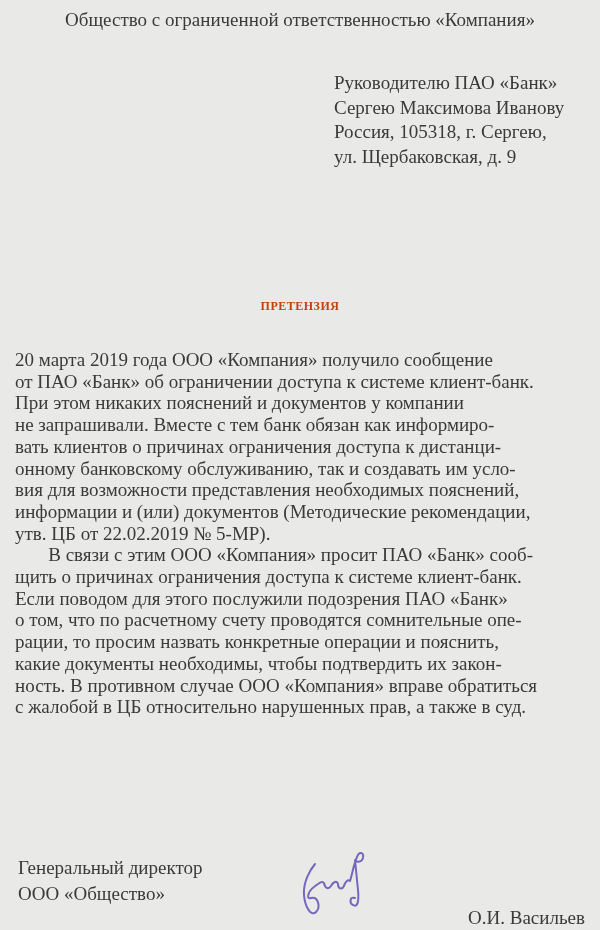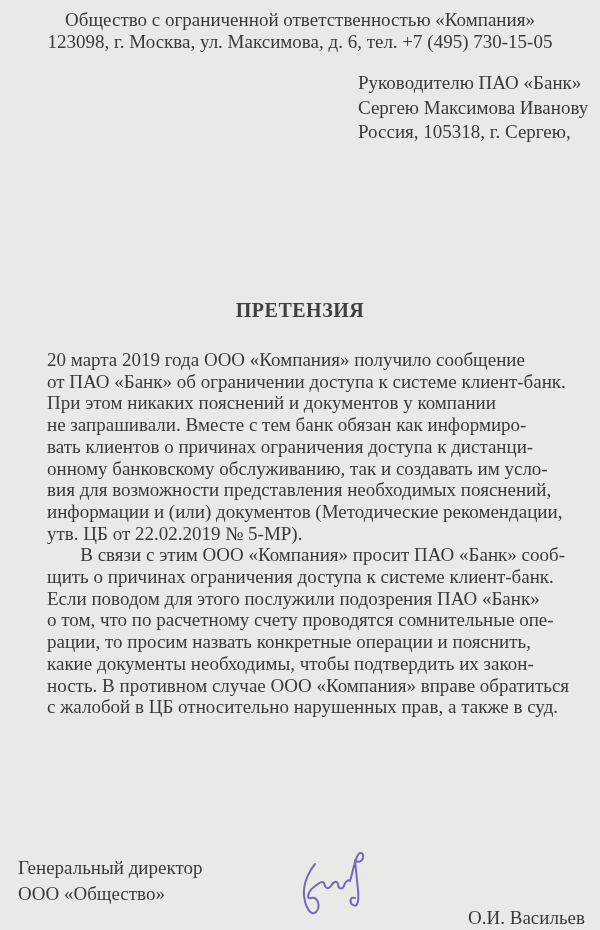--- a/index.html
+++ b/index.html
@@ -18,44 +18,43 @@
     position: absolute;
     top: 9px; left: 0; right: 0;
     text-align: center;
     line-height: 21.5px;
   }
   .recipient {
     position: absolute;
     top: 71px; left: 334px;
     line-height: 24.5px;
     text-align: left;
-    margin-left: 24px;
   }
   .refrow {
     position: absolute;
     top: 219px; left: 15px; right: 15px;
     display: flex;
     justify-content: space-between;
     line-height: 22px;
   }
   .title {
     position: absolute;
     top: 299px; left: 0; right: 0;
     text-align: center;
-    font-size: 20px;
+    font-size: 12px;
     font-weight: bold;
     letter-spacing: 0.5px;
-    color: #404040;
+    color: #c2410c;
   }
   .body-text {
     position: absolute;
     top: 349px; left: 15px; right: 10px;
     line-height: 21.7px;
   }
-  .para { white-space: pre; margin-left: 32px; }
+  .para { white-space: pre; }
   .sig-left {
     position: absolute;
     top: 855px; left: 18px;
     line-height: 25.5px;
   }
   .sig-name {
     position: absolute;
     top: 879px; right: 15px;
     text-align: right;
     margin-top: 28px;
@@ -67,27 +66,27 @@
   }
   .sig-mark svg { width: 100%; height: 100%; display: block; }
 </style>
 </head>
 <body>
 
 <div class="page">
 
   <header class="letterhead">
     <div>Общество с ограниченной ответственностью «Компания»</div>
-    <div>123098, г. Москва, ул. Максимова, д. 6, тел. +7 (495) 730-15-05</div>
   </header>
 
   <div class="recipient">
     <div>Руководителю ПАО «Банк»</div>
     <div>Сергею Максимова Иванову</div>
     <div>Россия, 105318, г. Сергею,</div>
+    <div>ул. Щербаковская, д. 9</div>
   </div>
 
 
   <h1 class="title">ПРЕТЕНЗИЯ</h1>
 
   <div class="body-text">
     <div class="para">20 марта 2019 года ООО «Компания» получило сообщение
 от ПАО «Банк» об ограничении доступа к системе клиент-банк.
 При этом никаких пояснений и документов у компании
 не запрашивали. Вместе с тем банк обязан как информиро-

